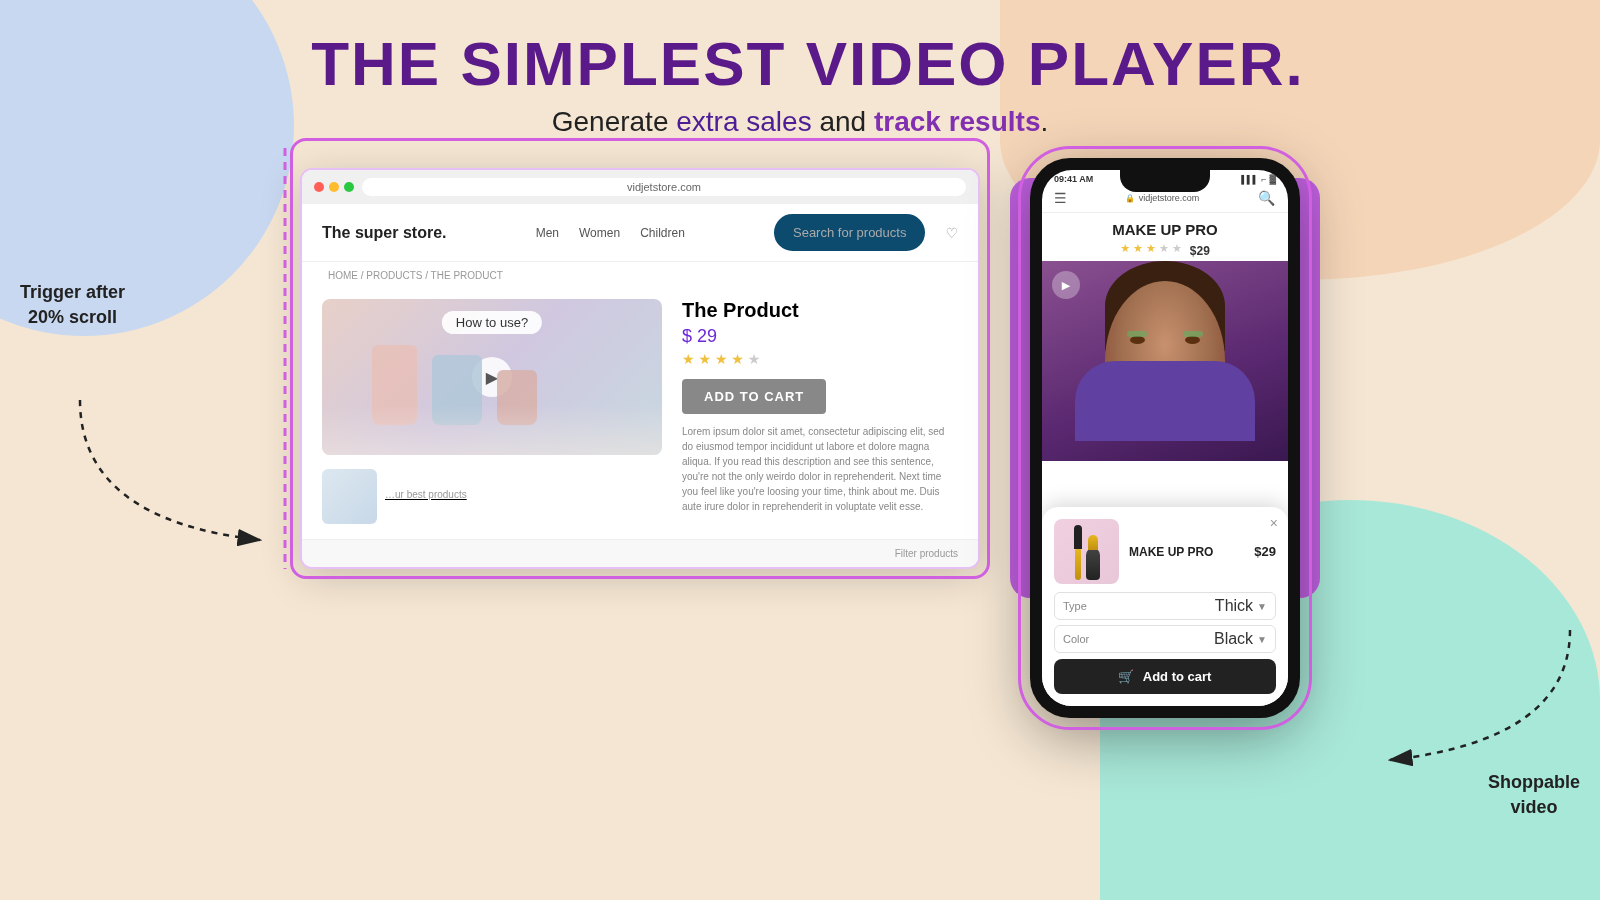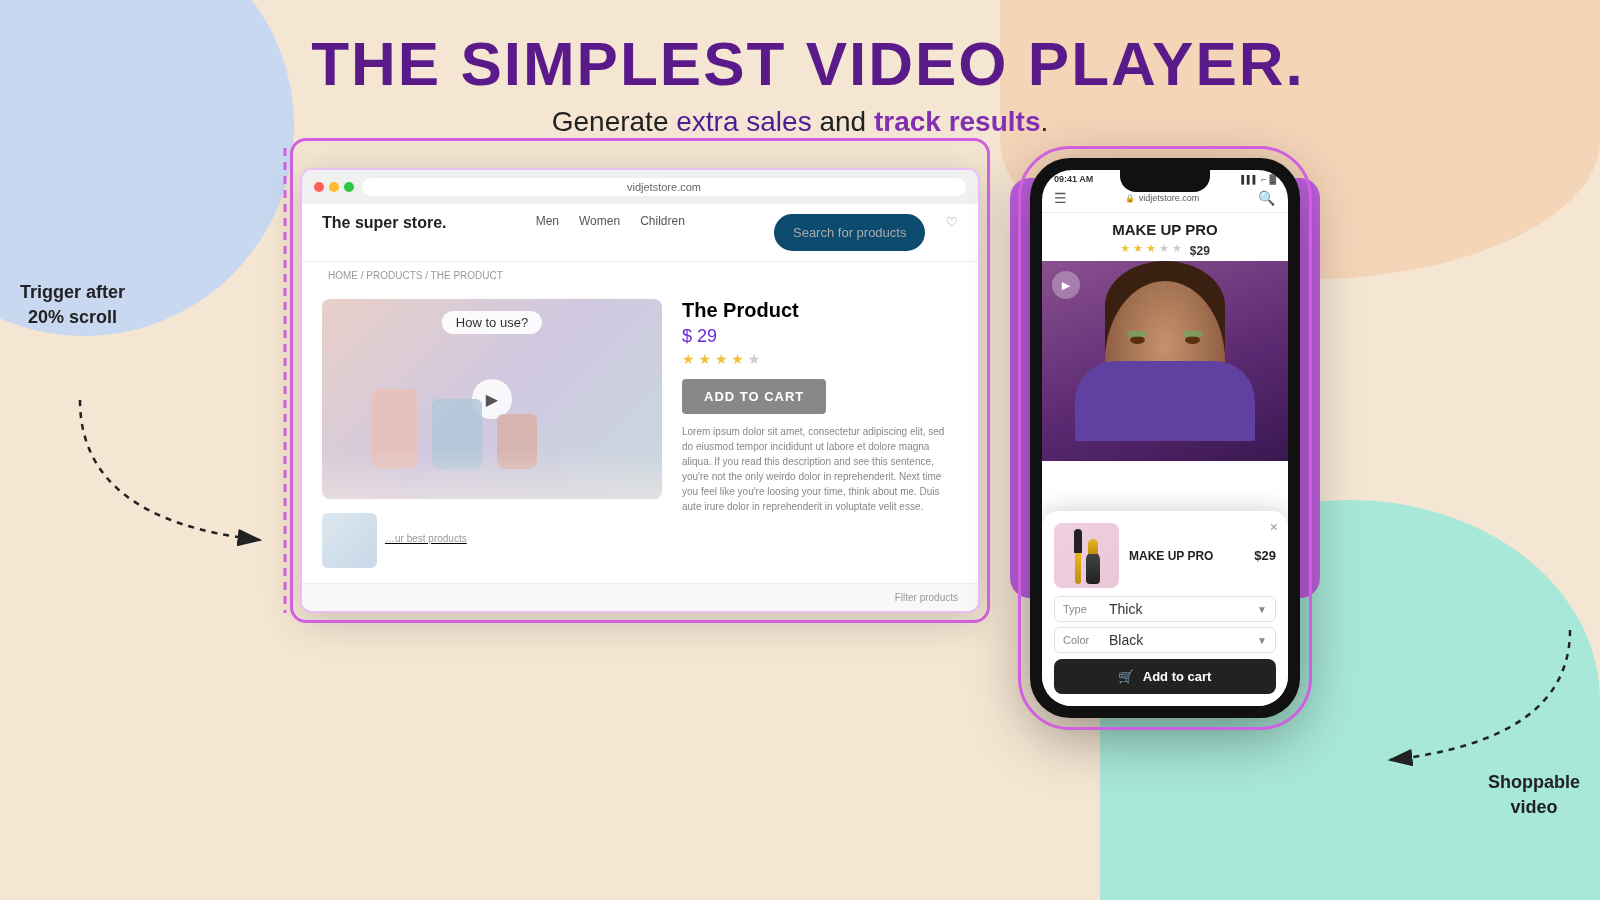--- a/index.html
+++ b/index.html
@@ -132,20 +132,21 @@
       border-radius: 10px;
       font-size: 11px;
       color: #666;
       padding: 3px 12px;
       text-align: center;
     }
 
     
     .store-header {
       display: flex;
+      align-items: center;
       padding: 10px 20px;
       border-bottom: 1px solid #eee;
       gap: 20px;
     }
     .store-logo {
       font-size: 16px;
       font-weight: 700;
       color: #222;
       white-space: nowrap;
     }
@@ -177,21 +178,21 @@
       padding: 10px 20px 15px;
     }
 
     .product-video-area {
       position: relative;
       width: 340px;
       flex-shrink: 0;
     }
     .product-video-thumb {
       width: 100%;
-      height: 200px;
+      height: 156px;
       background: linear-gradient(135deg, #e8d0c8 0%, #d0c8e0 50%, #c8d8e0 100%);
       border-radius: 8px;
       position: relative;
       overflow: hidden;
       display: flex;
       align-items: center;
       justify-content: center;
     }
     .video-label {
       position: absolute;
@@ -483,23 +484,24 @@
       border: 1px solid #e0e0e0;
       border-radius: 6px;
       padding: 4px 8px;
     }
     .select-label-text {
       font-size: 11px;
       color: #888;
       min-width: 42px;
     }
     .select-value-text {
-      font-size: 14px;
+      font-size: 16px;
       color: #333;
       flex: 1;
+      text-align: right;
     }
     .select-arrow {
       font-size: 10px;
       color: #888;
     }
 
   </style>
 </head>
 <body>
 

